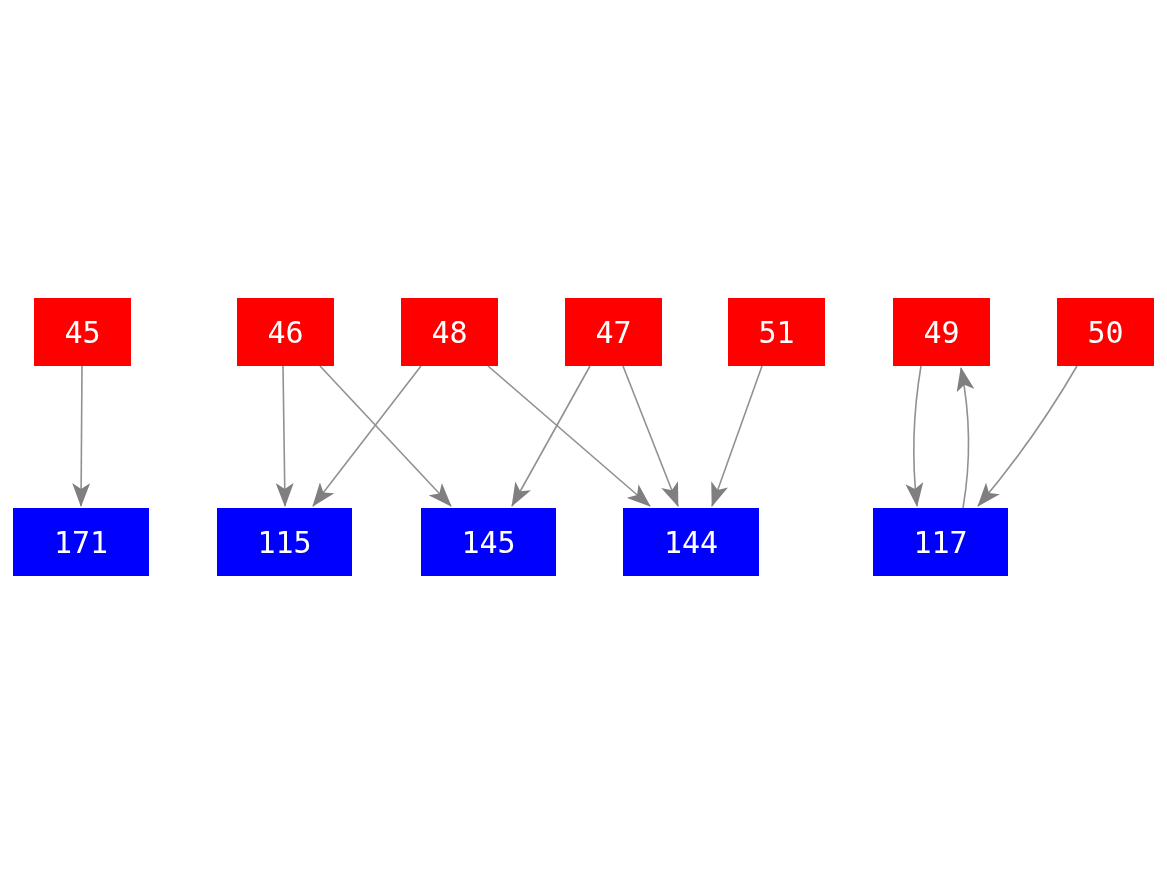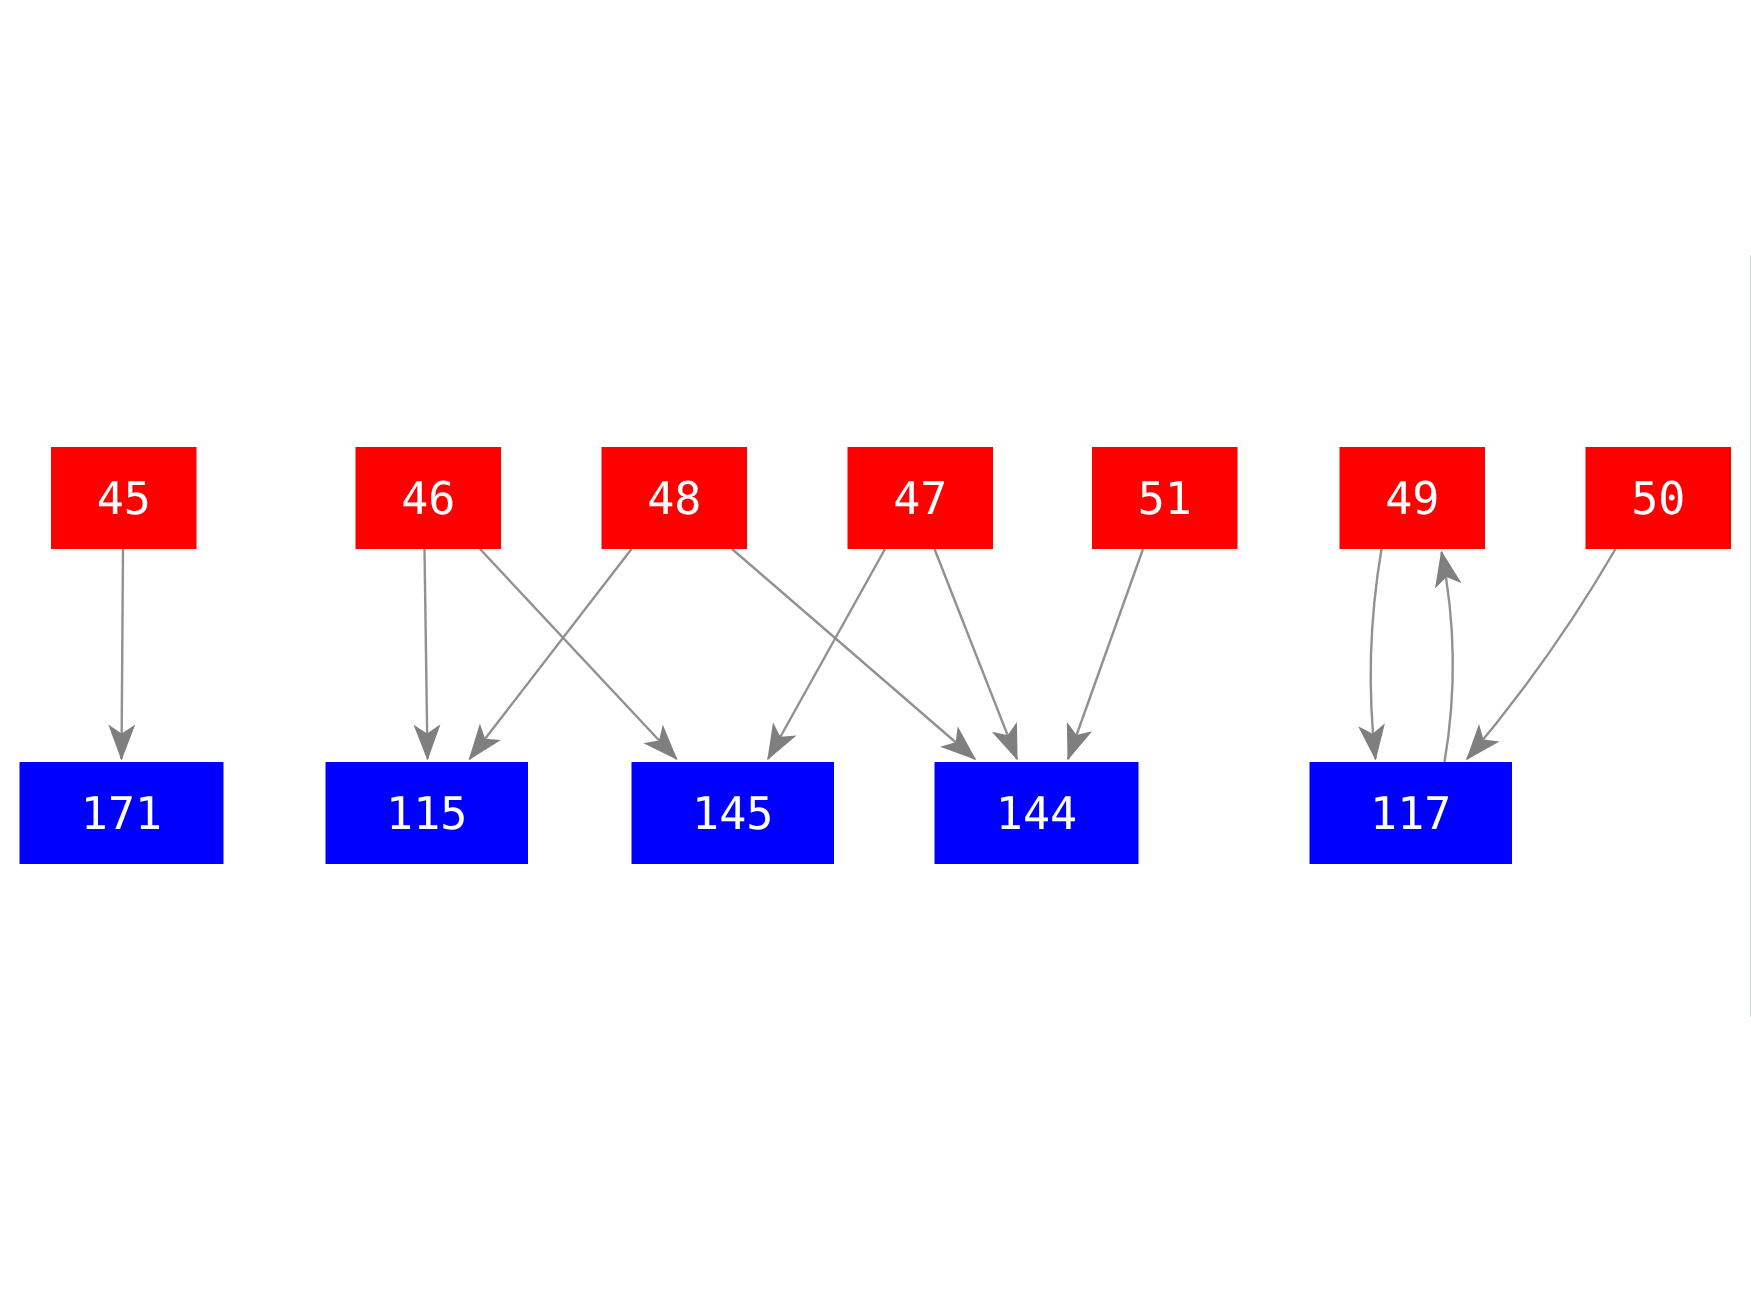--- a/index.html
+++ b/index.html
@@ -4,21 +4,21 @@
 <style>
   html, body {
     margin: 0;
     padding: 0;
     background: #ffffff;
   }
   #figure {
     position: relative;
     width: 1167px;
     height: 875px;
-    background: #14532d;
+    background: #c4b5fd;
     overflow: hidden;
   }
   #graph {
     display: block;
   }
   .node-label {
     font-family: "DejaVu Sans Mono", monospace;
   }
 </style>
 </head>

